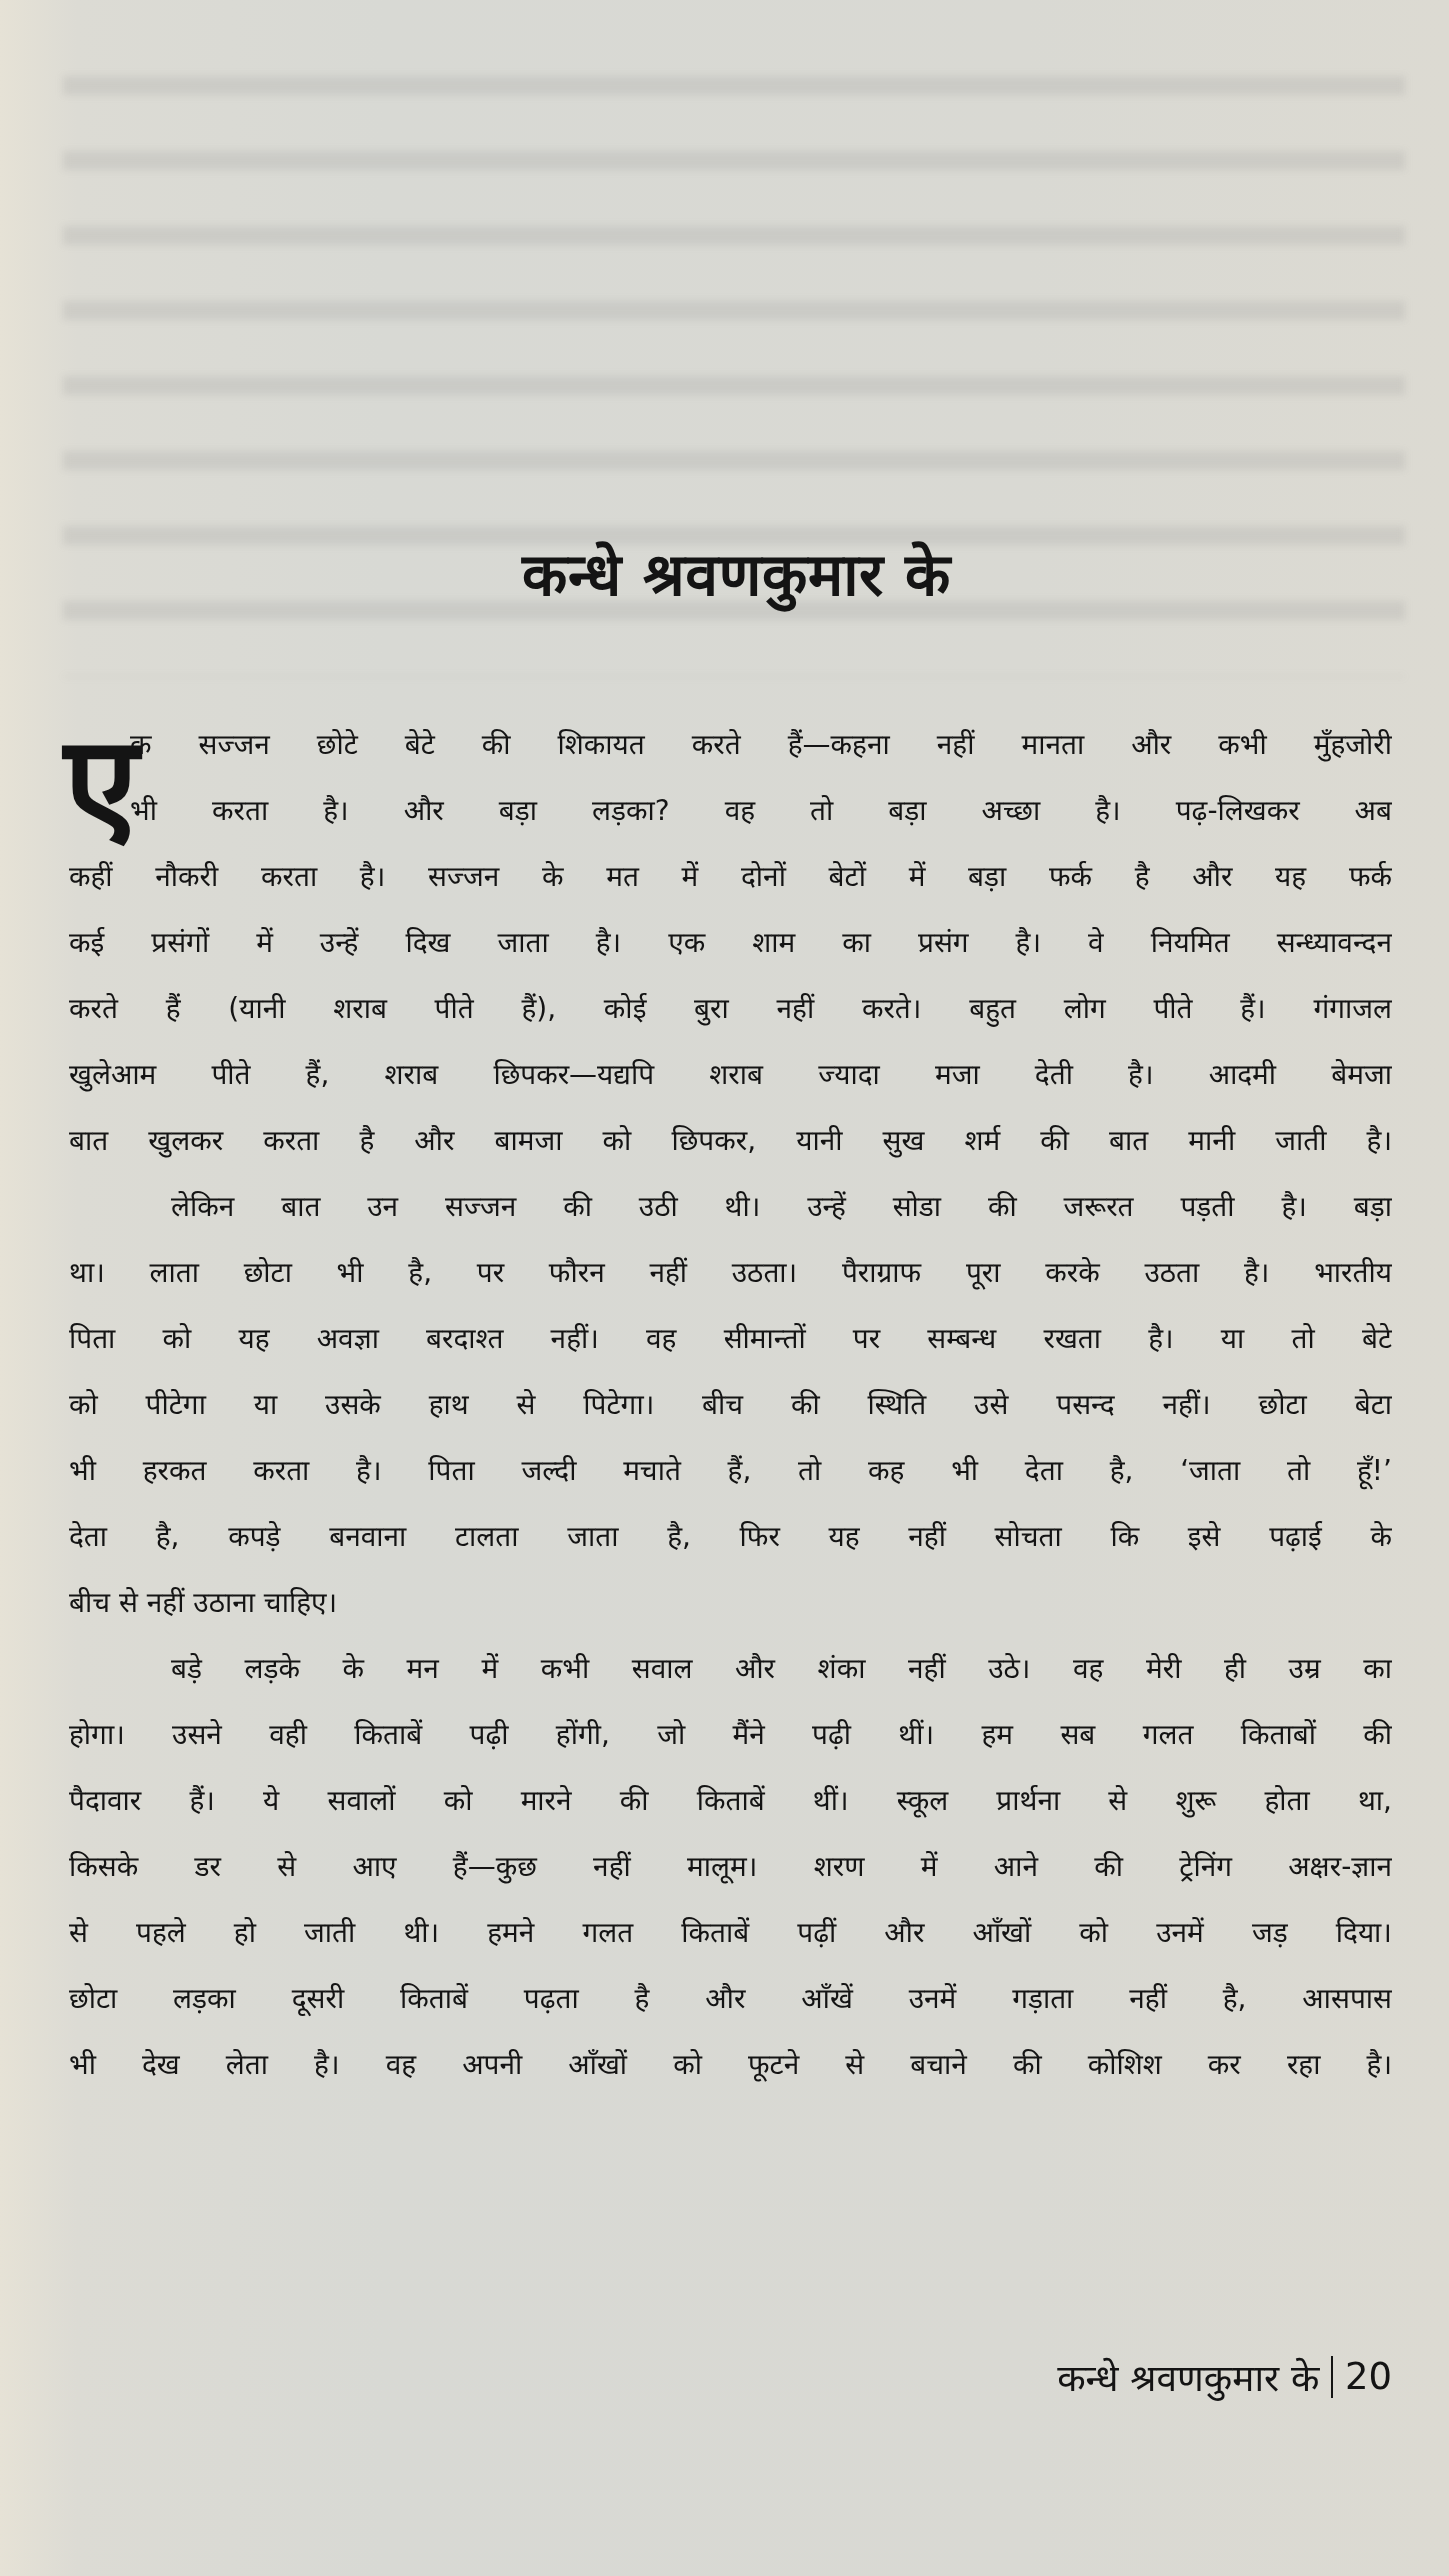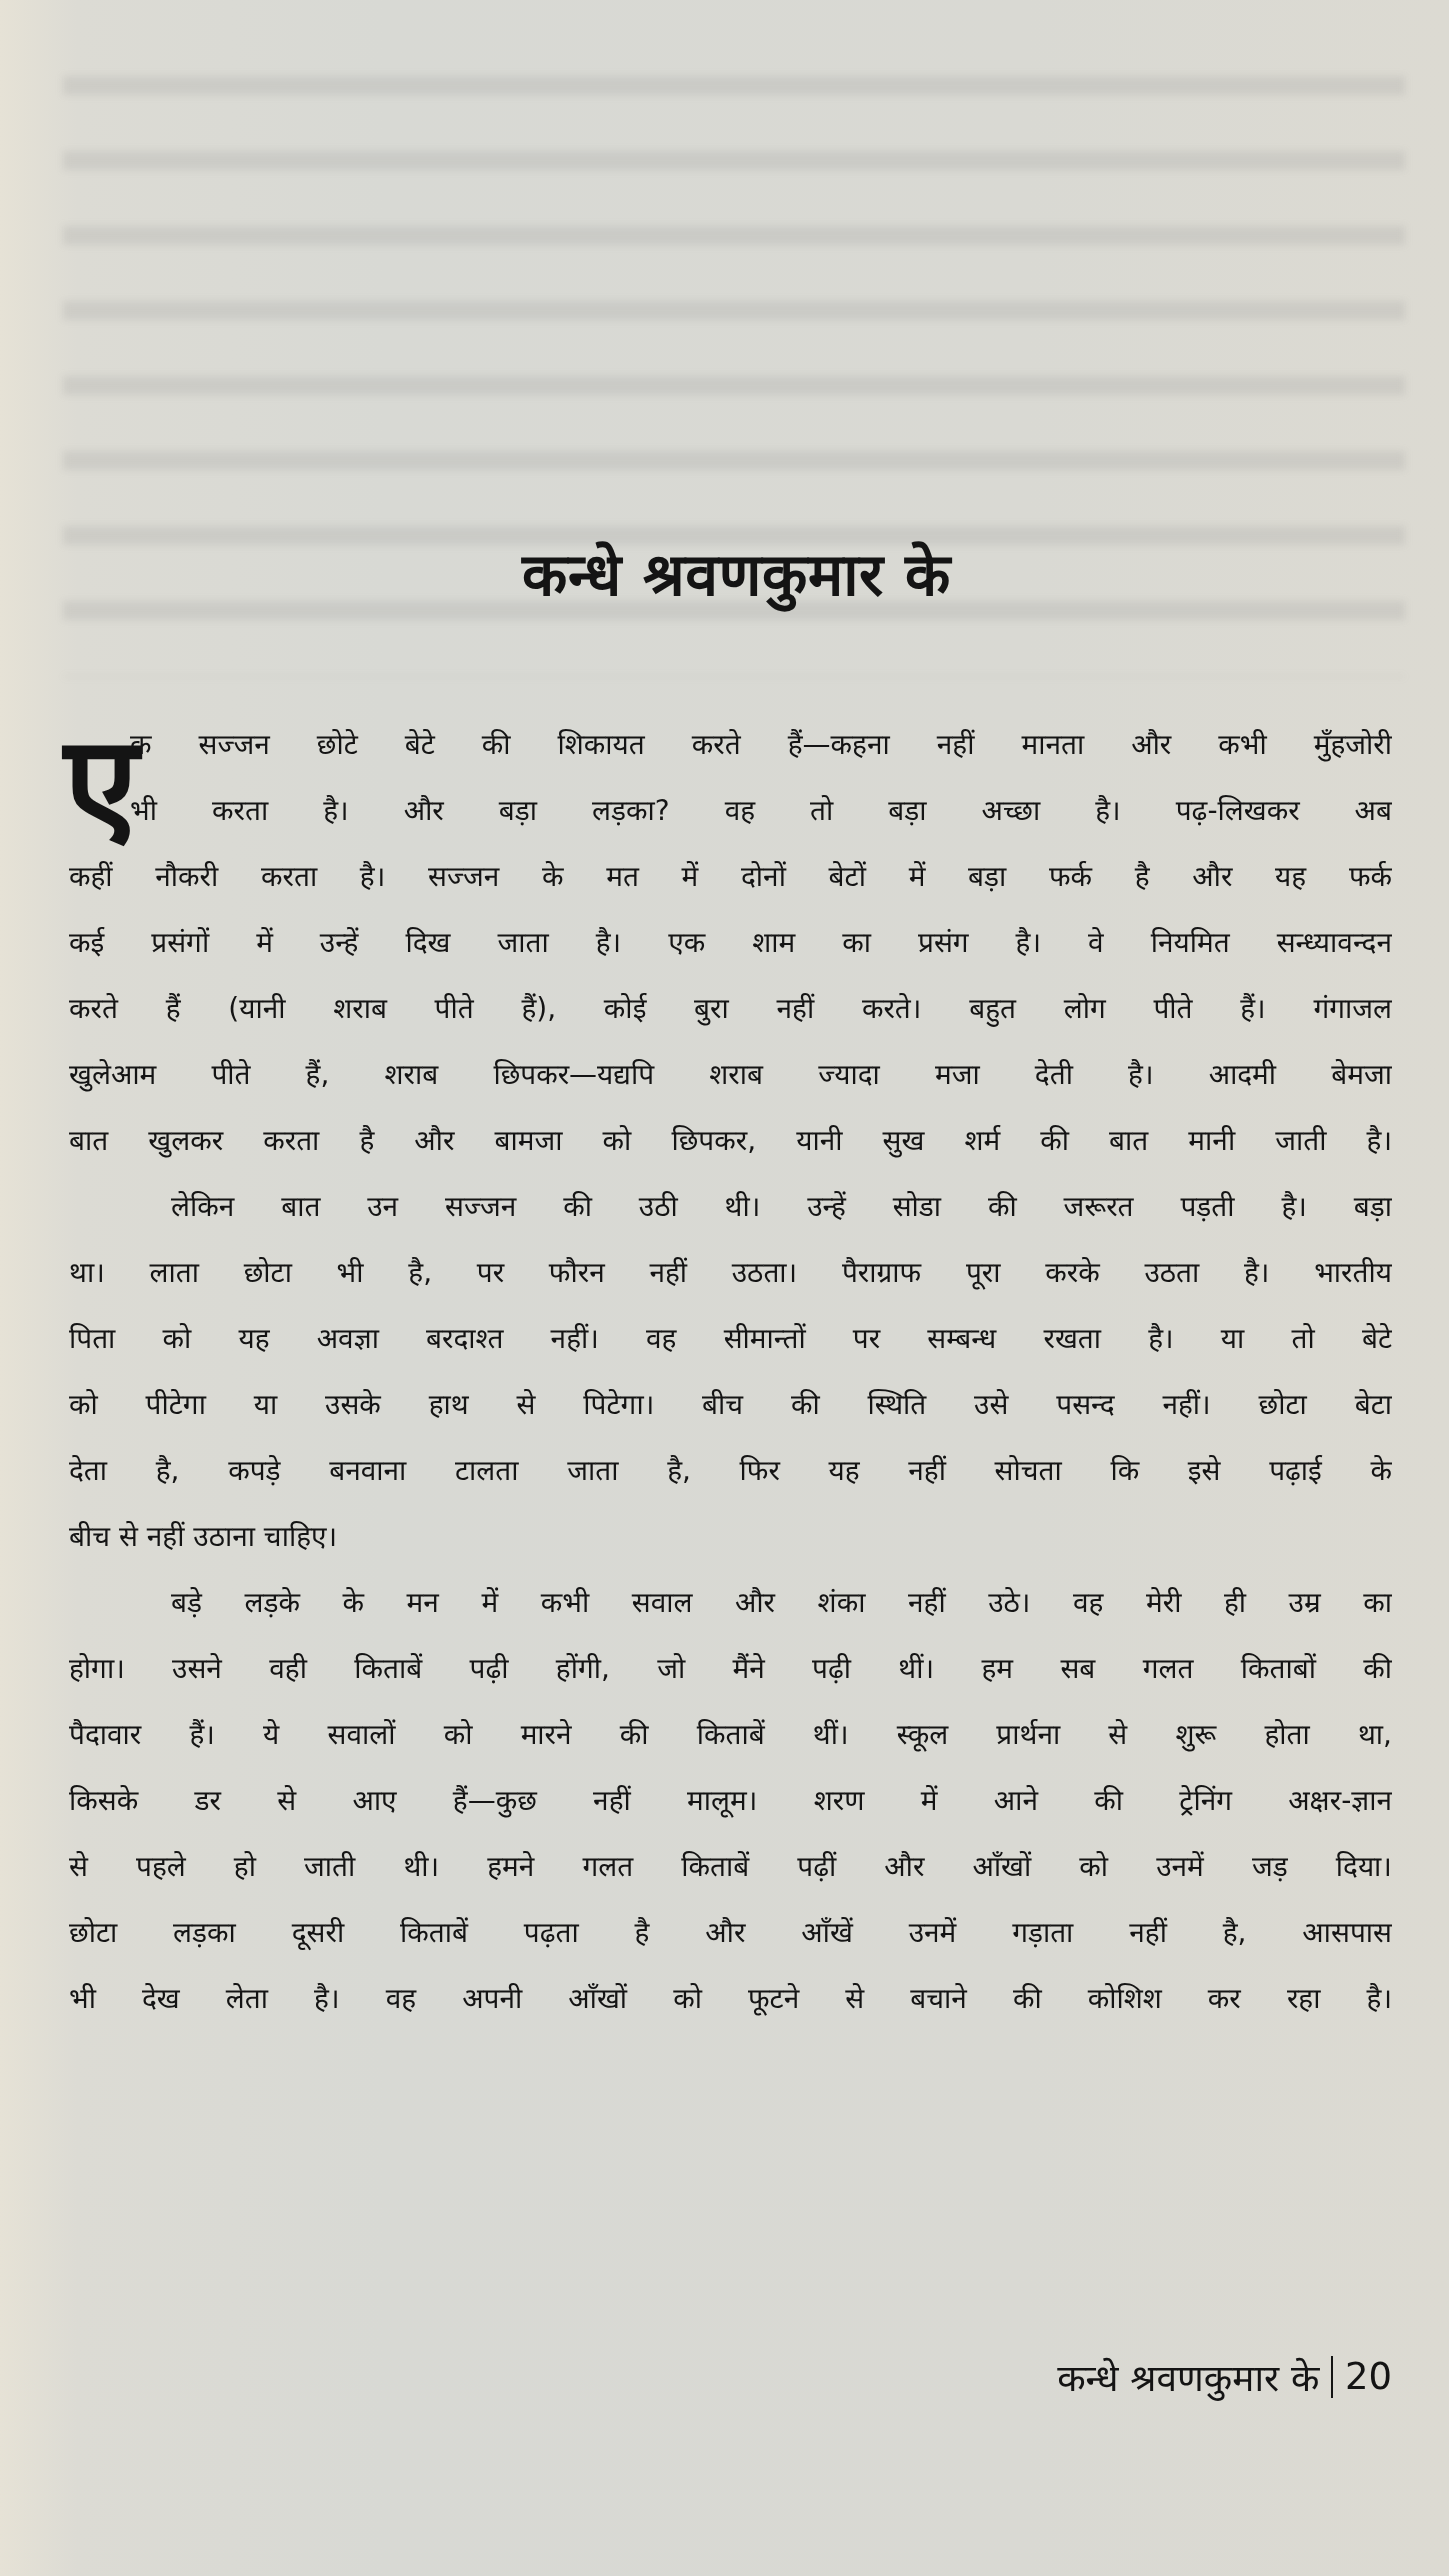--- a/index.html
+++ b/index.html
@@ -109,20 +109,21 @@
       <div class="line">करते हैं (यानी शराब पीते हैं), कोई बुरा नहीं करते। बहुत लोग पीते हैं। गंगाजल</div>
       <div class="line">खुलेआम पीते हैं, शराब छिपकर—यद्यपि शराब ज्यादा मजा देती है। आदमी बेमजा</div>
       <div class="line">बात खुलकर करता है और बामजा को छिपकर, यानी सुख शर्म की बात मानी जाती है।</div>
     </div>
 
     <div class="paragraph">
       <div class="line indent">लेकिन बात उन सज्जन की उठी थी। उन्हें सोडा की जरूरत पड़ती है। बड़ा</div>
       <div class="line">था। लाता छोटा भी है, पर फौरन नहीं उठता। पैराग्राफ पूरा करके उठता है। भारतीय</div>
       <div class="line">पिता को यह अवज्ञा बरदाश्त नहीं। वह सीमान्तों पर सम्बन्ध रखता है। या तो बेटे</div>
       <div class="line">को पीटेगा या उसके हाथ से पिटेगा। बीच की स्थिति उसे पसन्द नहीं। छोटा बेटा</div>
+      <div class="line">भी हरकत करता है। पिता जल्दी मचाते हैं, तो कह भी देता है, ‘जाता तो हूँ!’</div>
       <div class="line">देता है, कपड़े बनवाना टालता जाता है, फिर यह नहीं सोचता कि इसे पढ़ाई के</div>
       <div class="line last">बीच से नहीं उठाना चाहिए।</div>
     </div>
 
     <div class="paragraph">
       <div class="line indent">बड़े लड़के के मन में कभी सवाल और शंका नहीं उठे। वह मेरी ही उम्र का</div>
       <div class="line">होगा। उसने वही किताबें पढ़ी होंगी, जो मैंने पढ़ी थीं। हम सब गलत किताबों की</div>
       <div class="line">पैदावार हैं। ये सवालों को मारने की किताबें थीं। स्कूल प्रार्थना से शुरू होता था,</div>
       <div class="line">किसके डर से आए हैं—कुछ नहीं मालूम। शरण में आने की ट्रेनिंग अक्षर-ज्ञान</div>
       <div class="line">से पहले हो जाती थी। हमने गलत किताबें पढ़ीं और आँखों को उनमें जड़ दिया।</div>

